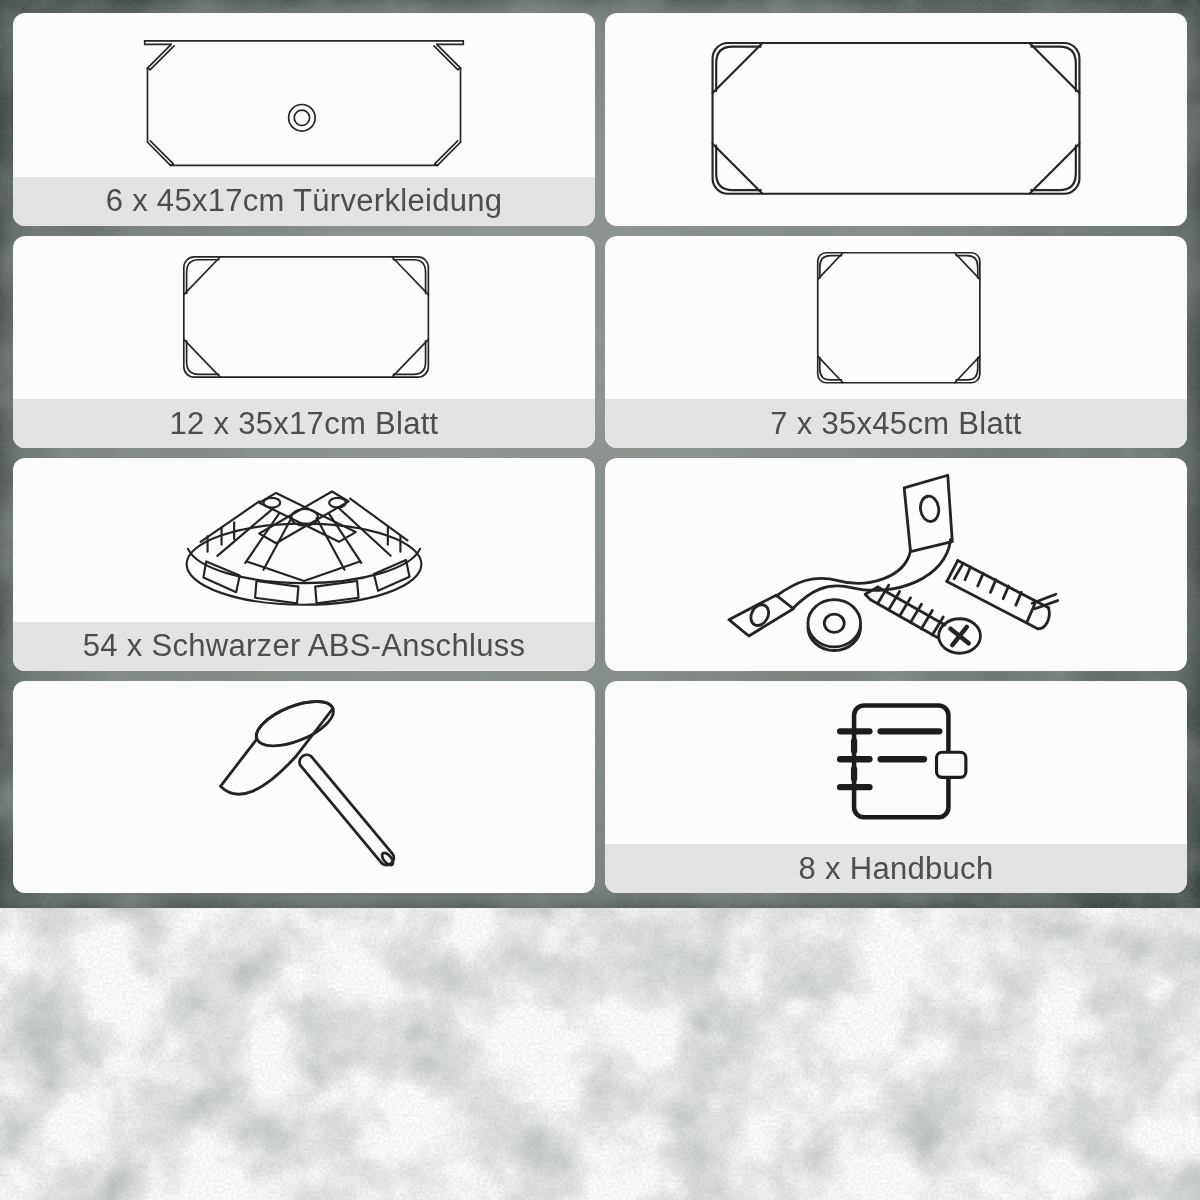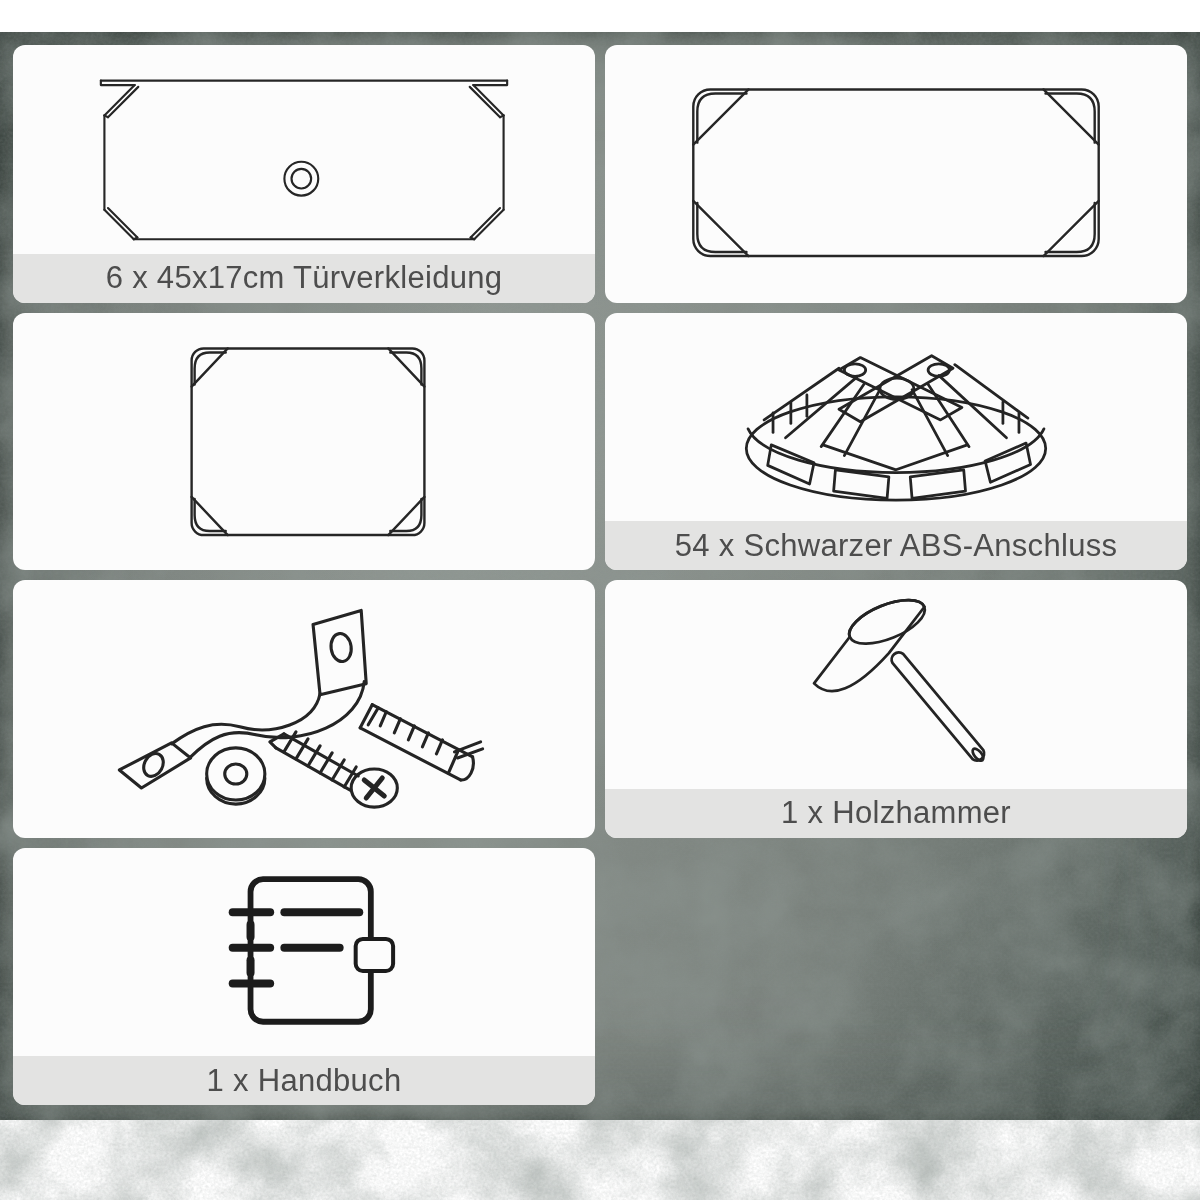--- a/index.html
+++ b/index.html
@@ -1,29 +1,28 @@
 <!DOCTYPE html>
 <html><head>
 <meta charset="utf-8">
 <style>
   html,body{margin:0;padding:0;}
   body{width:1200px;height:1200px;font-family:"Liberation Sans",sans-serif;}
   .stage{
-    position:relative;width:1200px;height:1088px;box-sizing:border-box;
+    position:relative;width:1200px;height:908px;box-sizing:border-box;
     padding:13px 13px 15px 13px;
     background-color:#7e8580;
     background-image:
       radial-gradient(ellipse 420px 300px at 6% 8%, rgba(47,58,53,.42), transparent 65%),
       radial-gradient(ellipse 520px 420px at 97% 94%, rgba(47,58,53,.38), transparent 65%),
       radial-gradient(ellipse 380px 300px at 90% 4%, rgba(54,64,59,.30), transparent 60%),
       radial-gradient(ellipse 420px 320px at 4% 95%, rgba(54,64,59,.30), transparent 60%),
       radial-gradient(ellipse 700px 500px at 45% 40%, rgba(175,182,178,.28), transparent 70%),
       linear-gradient(105deg,#6e7571 0%,#8a918c 38%,#7c837e 68%,#646e69 100%);
     box-shadow: inset 0 0 110px 12px rgba(34,44,40,.45), inset 0 0 16px rgba(24,31,28,.5);
-    margin-top: 32px;
   }
   .noise{position:absolute;inset:0;z-index:0;pointer-events:none;}
   .grid{
     position:relative;z-index:1;height:100%;
     display:grid;grid-template-columns:1fr 1fr;grid-template-rows:repeat(4,1fr);
     gap:10px;
   }
   .card{
     display:flex;flex-direction:column;border-radius:12px;overflow:hidden;
     background:#fcfcfc;margin:0;
@@ -102,37 +101,56 @@
               <path d="M492 88 L437 33"></path>
             <path d="M92 146 V177 Q92 195 110 195 H141"></path>
               <path d="M88 144 L143 199"></path>
             <path d="M488 146 V177 Q488 195 470 195 H439"></path>
               <path d="M492 144 L437 199"></path>
           </g>
         </svg>
       </div>
     </figure>
 
+    <figure class="card">
+      <div class="art">
+        <svg viewBox="0 0 580 234">
+          <g class="ln">
+            <rect x="118" y="30" width="350" height="172" rx="15"></rect>
+            <path d="M122 82 V52 Q122 34 139 34 H168"></path>
+              <path d="M118 84 L170 30"></path>
+            <path d="M464 82 V52 Q464 34 447 34 H418"></path>
+              <path d="M468 84 L416 30"></path>
+            <path d="M122 150 V180 Q122 198 139 198 H168"></path>
+              <path d="M118 148 L170 202"></path>
+            <path d="M464 150 V180 Q464 198 447 198 H418"></path>
+              <path d="M468 148 L416 202"></path>
+          </g>
+        </svg>
+      </div>
+      <figcaption class="bar">12 x 35x17cm Blatt</figcaption>
+    </figure>
 
     <figure class="card">
       <div class="art">
         <svg viewBox="0 0 580 234">
           <g class="ln">
             <rect x="178" y="24" width="232" height="186" rx="12"></rect>
             <path d="M181 60 V44 Q181 28 196 28 H212"></path>
               <path d="M178 62 L214 24"></path>
             <path d="M407 60 V44 Q407 28 392 28 H376"></path>
               <path d="M410 62 L374 24"></path>
             <path d="M181 174 V190 Q181 206 196 206 H212"></path>
               <path d="M178 172 L214 210"></path>
             <path d="M407 174 V190 Q407 206 392 206 H376"></path>
               <path d="M410 172 L374 210"></path>
           </g>
         </svg>
       </div>
+      <figcaption class="bar">7 x 35x45cm Blatt</figcaption>
     </figure>
 
     <figure class="card">
       <div class="art">
         <svg viewBox="0 0 580 234">
           <g class="ln3">
             <ellipse cx="290" cy="152" rx="168" ry="58"></ellipse>
             <path d="M124 130 A168 58 0 0 0 456 130"></path>
             <path d="M150 148 L198 168 L193 192 L146 171 Z"></path>
             <path d="M222 176 L282 184 L280 208 L220 200 Z"></path>
@@ -214,34 +232,33 @@
       <div class="art">
         <svg viewBox="0 0 580 234">
 
           <path class="whitefill" d="M298 83 L388 191 A8 8 0 0 1 376 201 L286 93 A8 8 0 0 1 298 83 Z"></path>
           <ellipse class="ln3" cx="382" cy="196" rx="8" ry="4" transform="rotate(50 382 196)"></ellipse>
 
           <path class="whitefill" d="M238 64 L198 116 Q226 144 282 82 L322 30 A45 19 -22 0 0 238 64 Z"></path>
           <ellipse class="ln3" cx="280" cy="47" rx="45" ry="19" transform="rotate(-22 280 47)"></ellipse>
         </svg>
       </div>
-      <figcaption class="bar">1 x Holzhammer</figcaption>
     </figure>
 
     <figure class="card">
       <div class="art">
         <svg viewBox="0 0 580 234">
           <rect class="thick" x="230" y="35" width="135" height="160" rx="14"></rect>
           <path class="dash" d="M210 72 H252"></path>
             <path class="dash" d="M210 112 H252"></path>
             <path class="dash" d="M210 152 H252"></path>
           <path class="dash" d="M230 86 V100"></path>
             <path class="dash" d="M230 126 V140"></path>
           <path class="dash" d="M268 72 H352"></path>
             <path class="dash" d="M268 112 H330"></path>
           <rect x="348" y="102" width="42" height="36" rx="8" fill="#fcfcfc" stroke="#1c1c1c" stroke-width="4.5"></rect>
         </svg>
       </div>
-      <figcaption class="bar">1 x Handbuch</figcaption>
+      <figcaption class="bar">8 x Handbuch</figcaption>
     </figure>
 
   </div>
 </div>
 
 </body></html>

